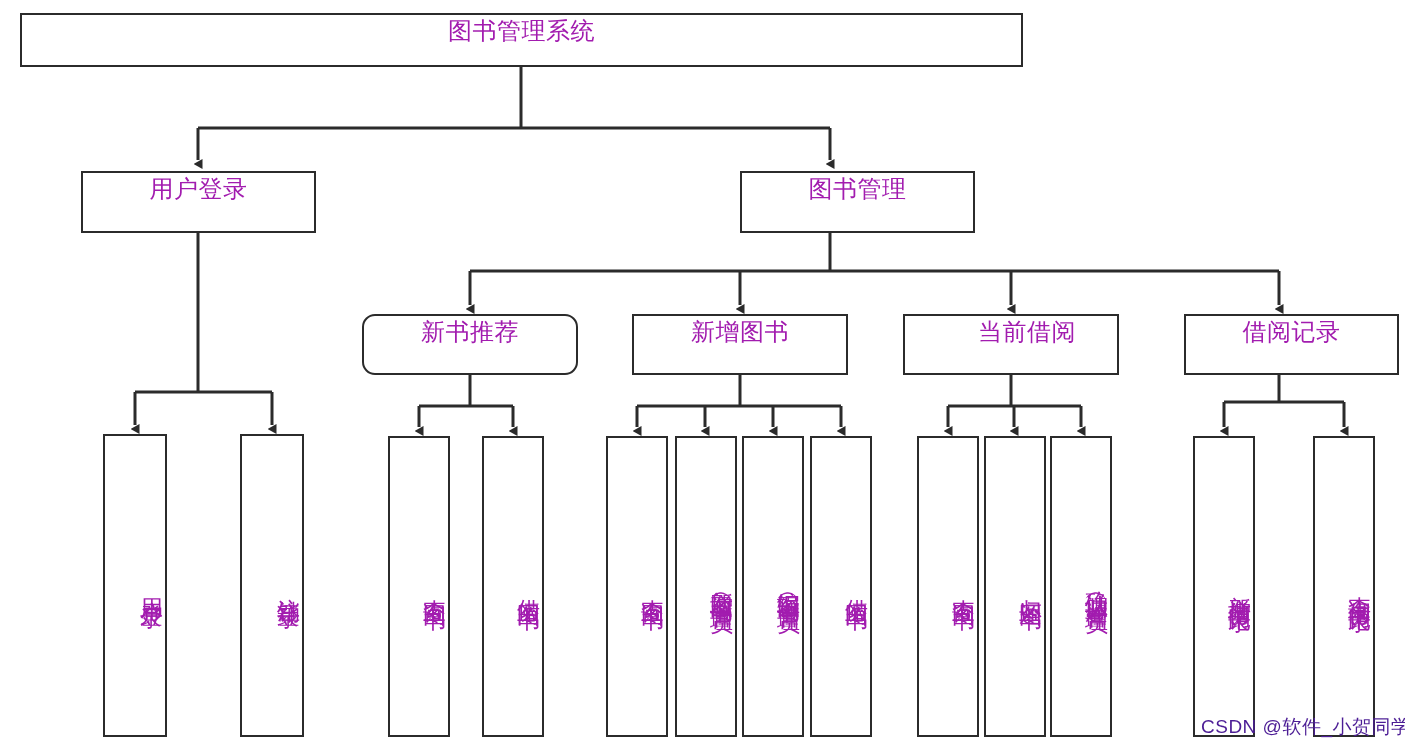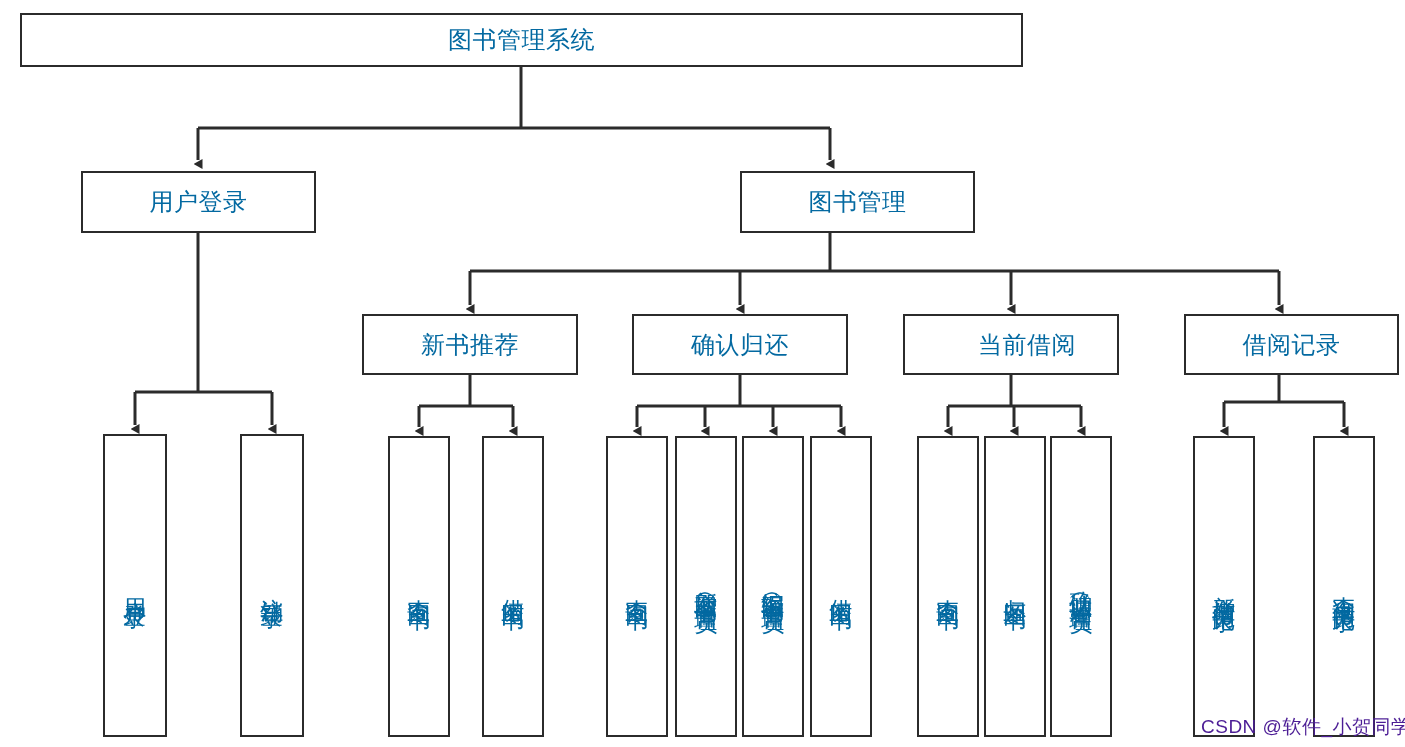--- a/index.html
+++ b/index.html
@@ -26,23 +26,22 @@
     width: 1405px;
     height: 747px;
     pointer-events: none;
   }
   .node {
     position: absolute;
     box-sizing: border-box;
     background: #ffffff;
     border: 2.5px solid #2b2b2b;
     display: flex;
-    align-items: center;
     justify-content: center;
-    color: #0369a1;
+    color: #a21caf;
   }
   .node.horiz {
     font-size: 24px;
     letter-spacing: 0.5px;
   }
   .node.vert {
     writing-mode: vertical-rl;
     text-orientation: upright;
     font-size: 23px;
     line-height: 1.15;
@@ -125,25 +124,25 @@
     <span>图书管理系统</span>
   </div>
 
   <div class="node horiz" style="left:81px; top:171px; width:235px; height:62px;">
     <span>用户登录</span>
   </div>
   <div class="node horiz" style="left:712px; top:171px; width:235px; height:62px;margin-left:28px;">
     <span>图书管理</span>
   </div>
 
-  <div class="node horiz" style="left:362px; top:314px; width:216px; height:61px;">
+  <div class="node horiz" style="left:362px; top:314px; width:216px; height:61px;border-radius:13px;">
     <span>新书推荐</span>
   </div>
   <div class="node horiz" style="left:632px; top:314px; width:216px; height:61px;">
-    <span>确认归还</span>
+    <span>新增图书</span>
   </div>
   <div class="node horiz" style="left:903px; top:314px; width:216px; height:61px;padding-left:32px;">
     <span>当前借阅</span>
   </div>
   <div class="node horiz" style="left:1172px; top:314px; width:215px; height:61px;margin-left:12px;">
     <span>借阅记录</span>
   </div>
 
   <div class="node vert" style="left:103px; top:434px; width:64px; height:303px;">
     <span class="vlabel">用户登录</span>

